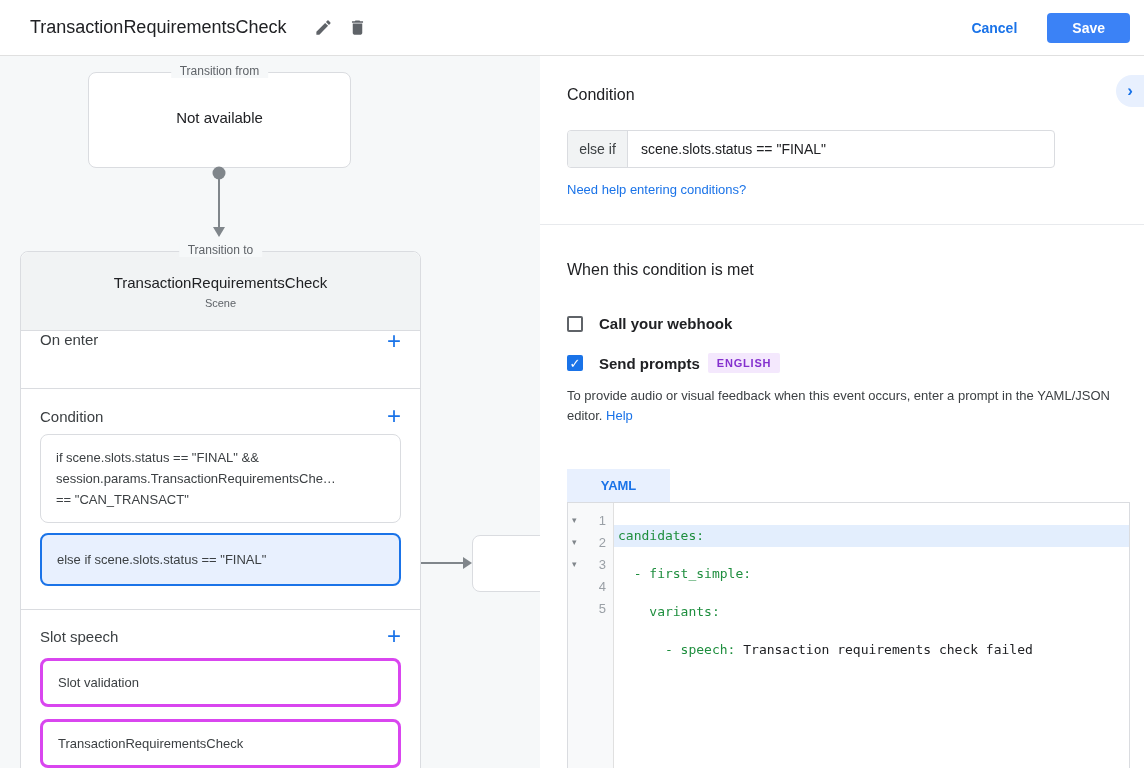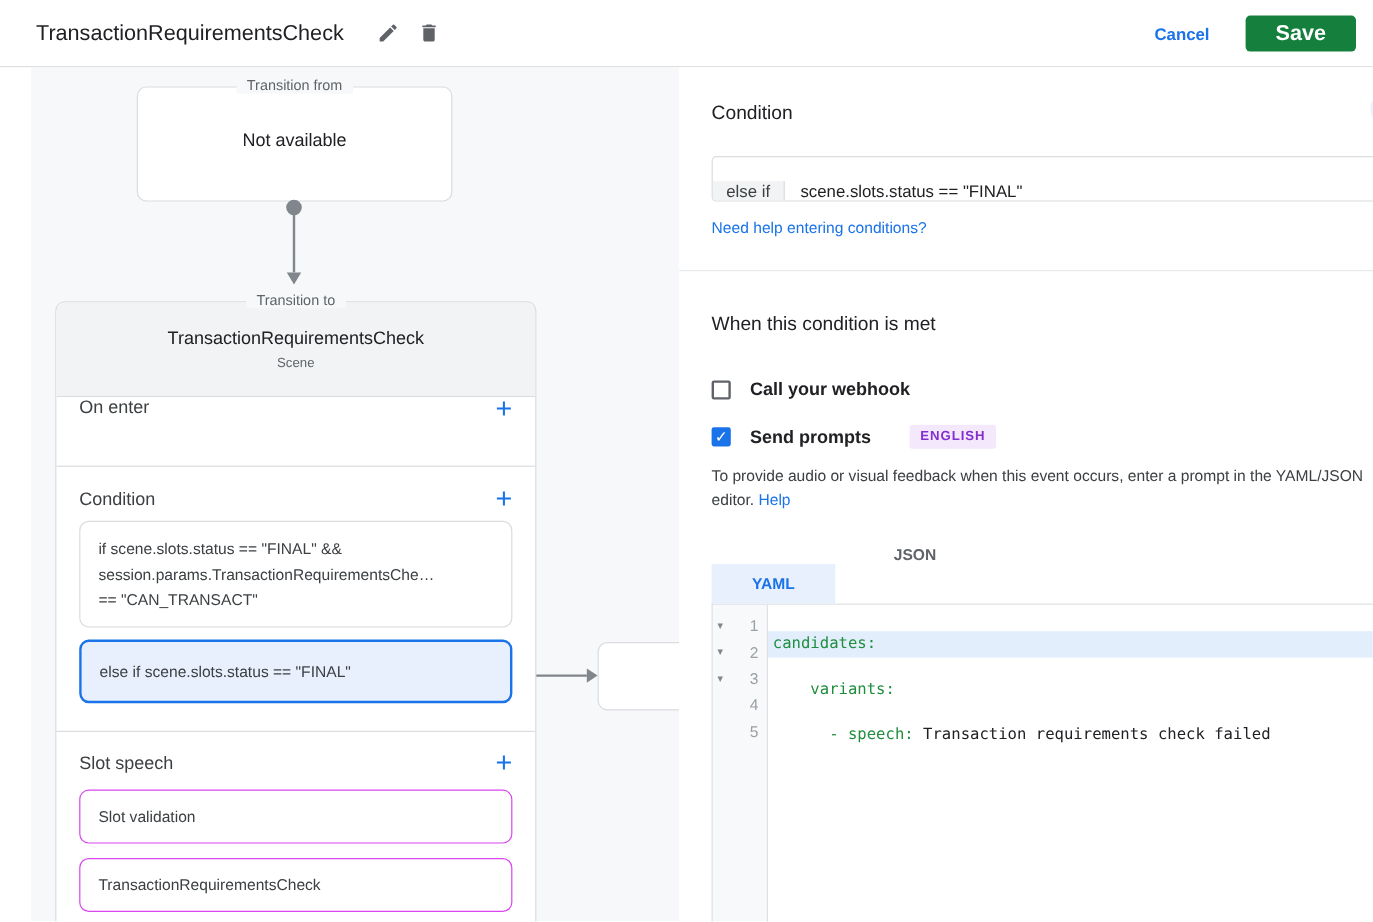--- a/index.html
+++ b/index.html
@@ -9,25 +9,25 @@
   
   .topbar { height:56px; display:flex; align-items:center; padding:0 14px 0 30px;
     border-bottom:1px solid #e0e0e0; background:#fff; }
   .page-title { font-size:18px; font-weight:400; color:#202124; margin-right:20px; }
   .icon-btn { background:none; border:none; width:34px; height:34px; display:flex;
     align-items:center; justify-content:center; cursor:pointer; }
   .icon-btn svg { fill:#5f6368; }
   .topbar-right { margin-left:auto; display:flex; align-items:center; }
   .text-btn { background:none; border:none; color:#1a73e8; font-size:14px; font-weight:600;
     font-family:inherit; margin-right:30px; cursor:pointer; }
-  .primary-btn { background:#15803d; color:#fff; border:none; border-radius:4px;
-    height:30px; padding:0 25px; font-size:18px; font-weight:600; font-family:inherit; cursor:pointer; }
-
-  
-  .bodywrap { display:flex; height:712px;padding-left:26px; }
+  .primary-btn { background:#3b82f6; color:#fff; border:none; border-radius:4px;
+    height:30px; padding:0 25px; font-size:14px; font-weight:600; font-family:inherit; cursor:pointer; }
+
+  
+  .bodywrap { display:flex; height:712px; }
   .canvas { width:540px; background:#f6f8f9; position:relative; overflow:hidden; flex:none; }
   .panel { flex:1; background:#fff; position:relative; padding-left:27px; }
 
   
   .legend { position:absolute; top:-9px; left:50%; transform:translateX(-50%);
     background:#f6f8f9; padding:0 9px; font-size:12px; color:#5f6368; white-space:nowrap; }
   .from-box { position:absolute; left:88px; top:16px; width:263px; height:96px;
     background:#fff; border:1px solid #dadce0; border-radius:8px; display:flex;
     align-items:center; justify-content:center; }
   .from-content { font-size:15px; color:#202124; margin-top:-6px;text-align:right; }
@@ -44,52 +44,52 @@
   .sec-label { font-size:15px; color:#3c4043; }
   .plus { color:#1a73e8; font-size:24px; font-weight:300; line-height:20px; cursor:pointer; }
 
   .sec-head { display:flex; align-items:center; justify-content:space-between; padding:17px 19px 0; }
   .cond-sec { border-bottom:1px solid #dadce0; padding-bottom:23px; }
   .cond-box { margin:8px 19px 0; border:1px solid #dadce0; border-radius:8px; background:#fff;
     padding:12px 15px; font-size:13px; color:#3c4043; line-height:21px; white-space:pre-line; }
   .cond-box.selected { border:2px solid #1a73e8; background:#e8f0fe; padding:14px 15px;
     margin-top:10px; white-space:normal; }
   .slot-sec .sec-head { padding-top:16px; }
-  .slot-box { margin:12px 19px 0; border:1px solid #d946ef; border-radius:8px; background:#fff;
+  .slot-box { margin:12px 19px 0; border:3px solid #d946ef; border-radius:8px; background:#fff;
     padding:14px 15px; font-size:13px; color:#3c4043; }
 
   .flow-svg { position:absolute; left:0; top:0; pointer-events:none; }
   .target-box { position:absolute; left:472px; top:479px; width:76px; height:57px;
     background:#fff; border:1px solid #dadce0; border-radius:8px; }
 
   
   .panel-title { margin-top:30px; font-size:16px; font-weight:400; color:#202124; }
   .expand-pill { position:absolute; top:19px; right:0; width:28px; height:32px;
     background:#e8f0fe; border-radius:16px 0 0 16px; color:#1a73e8; border:none;
     font-size:17px; font-weight:700; display:flex; align-items:center; justify-content:center;
     cursor:pointer; font-family:inherit; }
-  .cond-row { margin-top:26px; display:flex; width:567px; height:38px;
-    border:1px solid #dadce0; border-radius:4px; overflow:hidden; background:#fff;align-items:flex-end; }
+  .cond-row { margin-top:26px; display:flex; width:488px; height:38px;
+    border:1px solid #dadce0; border-radius:4px; overflow:hidden; background:#fff; }
   .cond-prefix { width:60px; background:#f1f3f4; border-right:1px solid #dadce0;
     display:flex; align-items:center; justify-content:center; font-size:14px; color:#3c4043; }
   .cond-input { flex:1; border:none; outline:none; padding:0 13px; font-size:14px;
     color:#202124; font-family:inherit; background:transparent; }
   .help-link { display:inline-block; margin-top:14px; font-size:13px; color:#1a73e8;
     text-decoration:none; cursor:pointer; }
   .hdivider { margin-top:26px; margin-left:-27px; width:604px; border-bottom:1px solid #e8eaed; }
 
   .when-heading { margin-top:36px; font-size:16px; font-weight:400; color:#202124; }
   .check-row { display:flex; align-items:center; margin-top:36px; }
   .check-row.second { margin-top:21px; }
   .checkbox { width:16px; height:16px; border:2px solid #5f6368; border-radius:2px;
     background:#fff; cursor:pointer; flex:none; }
   .checkbox.checked { background:#1a73e8; border-color:#1a73e8; color:#fff;
     display:flex; align-items:center; justify-content:center; font-size:13px; font-weight:700; }
   .check-label { margin-left:16px; font-size:15px; font-weight:600; color:#202124; }
-  .badge { margin-left:32px; background:#f4e8fd; color:#8430ce; font-size:11px; font-weight:700;
+  .badge { margin-left:8px; background:#f4e8fd; color:#8430ce; font-size:11px; font-weight:700;
     letter-spacing:.8px; padding:4px 9px; border-radius:2px; }
   .desc { margin-top:13px; font-size:13px; color:#3c4043; max-width:576px; line-height:1.55; }
   .desc .inline-link { color:#1a73e8; cursor:pointer; }
 
   .tabs { margin-top:19px; display:flex; }
   .tab { height:33px; display:flex; align-items:center; justify-content:center;
     font-size:13px; font-weight:600; cursor:pointer; }
   .tab.active { width:103px; background:#e8f0fe; color:#1a73e8;margin-top:24px; }
   .tab.inactive { width:133px; color:#5f6368; }
 
@@ -209,21 +209,20 @@
       </span>
       <span class="check-label">Send prompts</span>
       <span class="badge">ENGLISH</span>
     </div>
 
     <p class="desc"><span>To provide audio or visual feedback when this event occurs, enter a prompt in the YAML/JSON editor.</span>
       <span class="inline-link">Help</span></p>
 
     <div class="tabs">
       <div class="tab active">YAML</div>
-      <div class="tab inactive">JSON</div>
     </div>
 
     <div class="editor">
       <div class="gutter">
         <div class="g-line">
           <span class="fold-icon">▾</span>
           <span class="lnum">1</span>
         </div>
         <div class="g-line">
           <span class="fold-icon">▾</span>
@@ -237,19 +236,20 @@
           <span class="fold-icon"></span>
           <span class="lnum">4</span>
         </div>
         <div class="g-line">
           <span class="fold-icon"></span>
           <span class="lnum">5</span>
         </div>
       </div>
       <div class="code">
         <div class="ed-line active"><span class="tok-key">candidates:</span><span class="tok-val"></span></div>
+        <div class="ed-line"><span class="tok-key">  - first_simple:</span><span class="tok-val"></span></div>
         <div class="ed-line"><span class="tok-key">    variants:</span><span class="tok-val"></span></div>
         <div class="ed-line"><span class="tok-key">      - speech:</span><span class="tok-val"> Transaction requirements check failed</span></div>
         <div class="ed-line"><span class="tok-key"></span><span class="tok-val"></span></div>
       </div>
     </div>
   </div>
 </div>
 
 </body></html>

